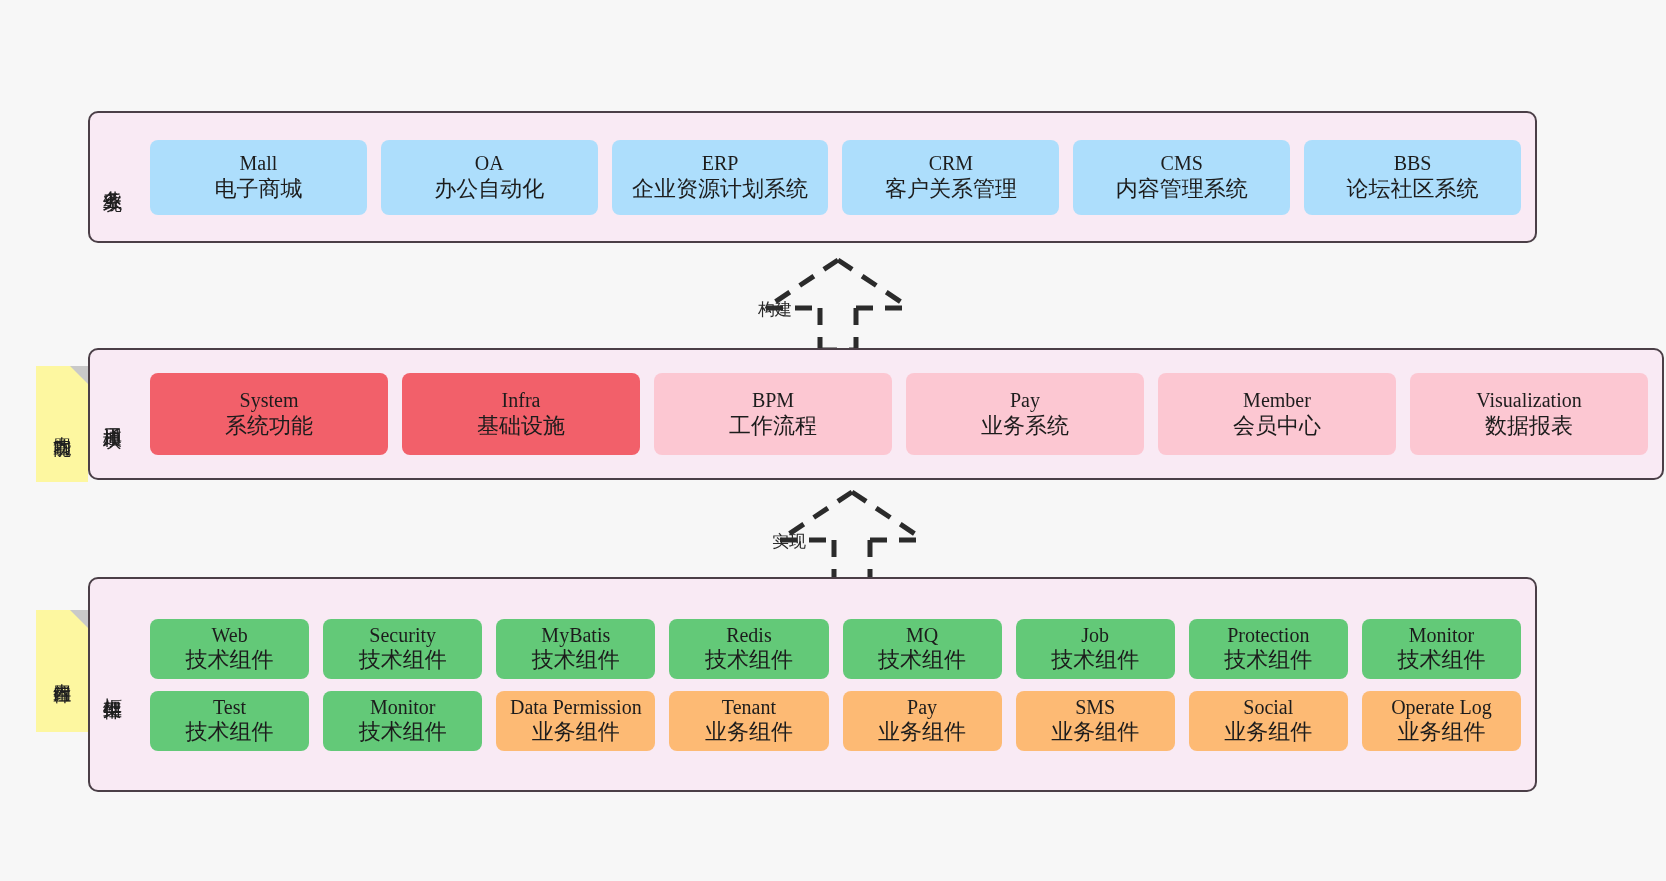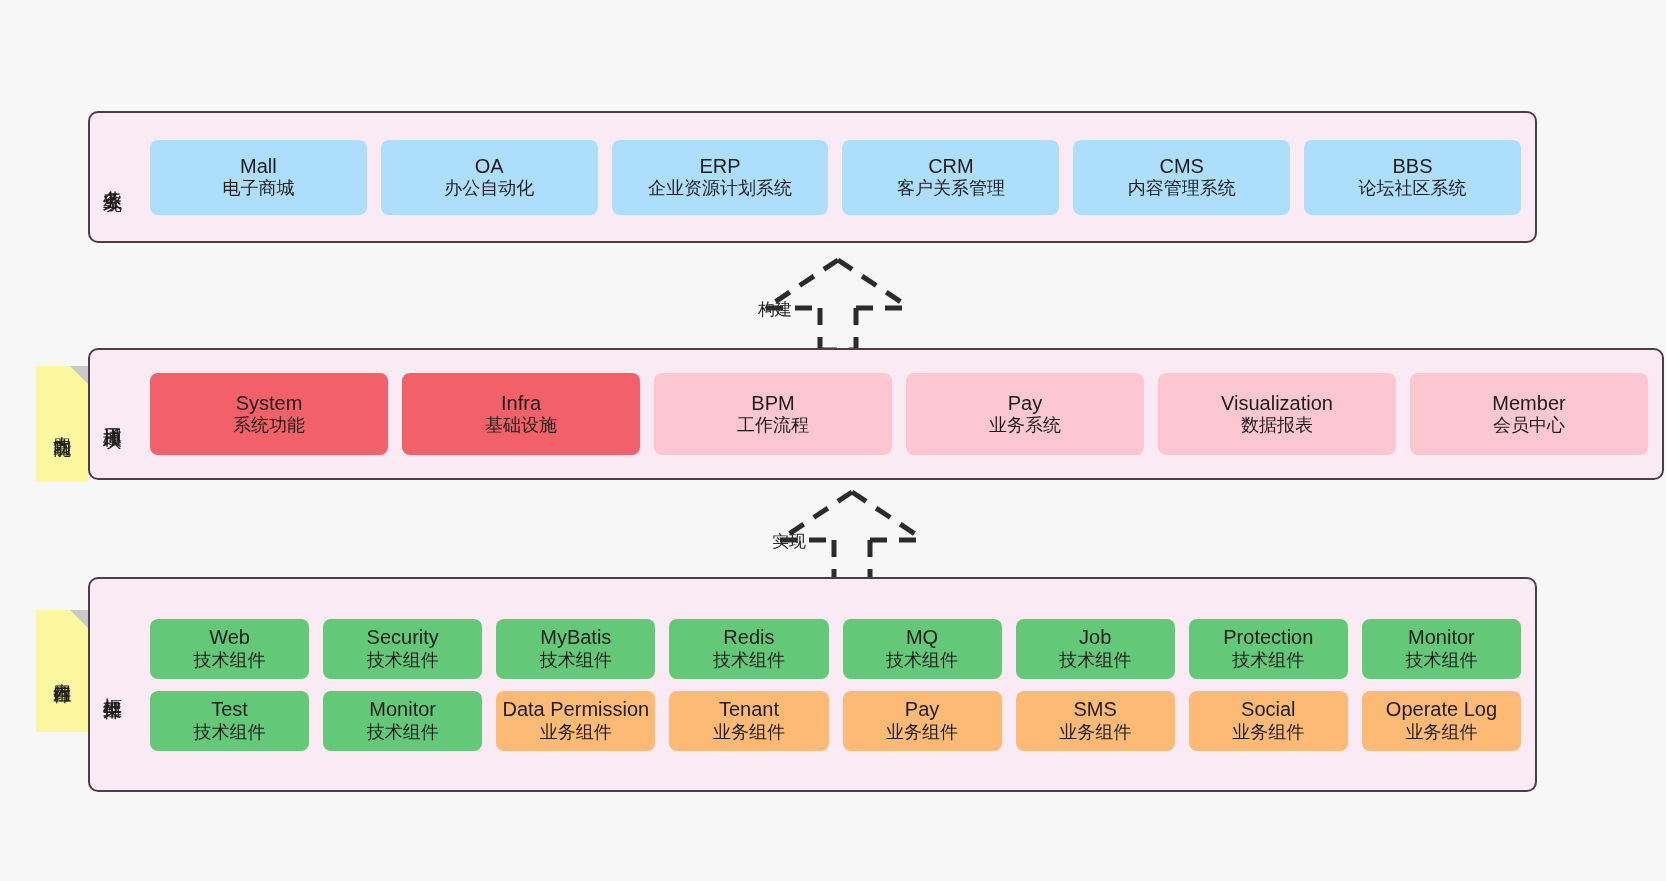--- a/index.html
+++ b/index.html
@@ -44,38 +44,39 @@
     flex: 1 1 auto;
     display: flex;
     flex-direction: column;
     justify-content: center;
     gap: 12px;
     padding: 0 14px;
   }
   .cell-row {
     display: flex;
     gap: 14px;
+    font-family: Liberation Serif, serif;
   }
 
   
   .cell {
     flex: 1 1 0;
     border-radius: 8px;
     display: flex;
     flex-direction: column;
     align-items: center;
     justify-content: center;
     text-align: center;
     color: #1c1c1c;
     line-height: 1.18;
     box-sizing: border-box;
     padding: 4px 6px;
   }
   .cell .c-title { font-size: 20px; }
-  .cell .c-sub   { font-size: 18px; text-align: center; }
+  .cell .c-sub   { font-size: 22px; text-align: center; }
 
   .blue       { background: #addefc; }
   .red        { background: #f2606a; }
   .pink       { background: #fcc7d2; }
   .green      { background: #63c978; }
   .lightgreen { background: #fdba74; }
 
   
   #layer-business  { left: 88px;  top: 111px; width: 1449px; height: 132px; }
   #layer-common    { left: 88px;  top: 348px; width: 1576px; height: 132px; }
@@ -188,26 +189,26 @@
         </div>
         <div class="cell pink">
           <div class="c-title">BPM</div>
           <div class="c-sub">工作流程</div>
         </div>
         <div class="cell pink">
           <div class="c-title">Pay</div>
           <div class="c-sub">业务系统</div>
         </div>
         <div class="cell pink">
+          <div class="c-title">Member</div>
+          <div class="c-sub">会员中心</div>
+        </div>
+        <div class="cell pink">
           <div class="c-title">Visualization</div>
           <div class="c-sub">数据报表</div>
-        </div>
-        <div class="cell pink">
-          <div class="c-title">Member</div>
-          <div class="c-sub">会员中心</div>
         </div>
       </div>
     </div>
 </div>
 
 <div class="arrow" id="arrow-implement">
   <svg width="160" height="96" viewBox="0 0 160 96">
     <path d="M80 4 L152 52 M80 4 L8 52" fill="none" stroke="#2b2b2b" stroke-width="5" stroke-dasharray="17,12"></path>
     <path d="M8 52 L62 52 M98 52 L152 52" fill="none" stroke="#2b2b2b" stroke-width="5" stroke-dasharray="17,12"></path>
     <path d="M62 52 L62 94 M98 52 L98 94 M62 94 L98 94" fill="none" stroke="#2b2b2b" stroke-width="5" stroke-dasharray="17,12"></path>

